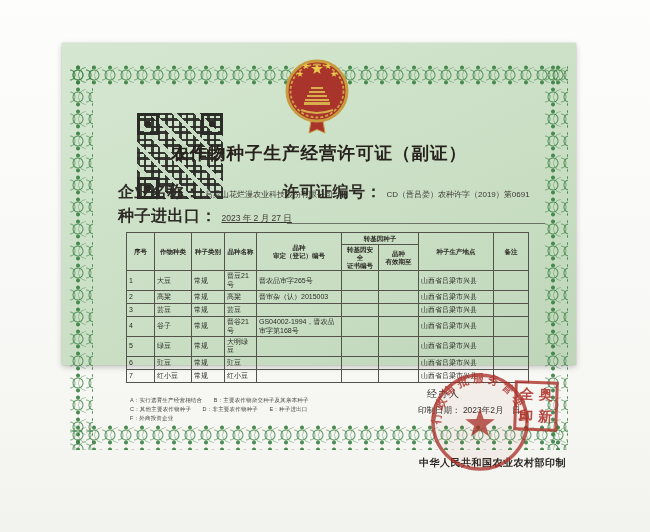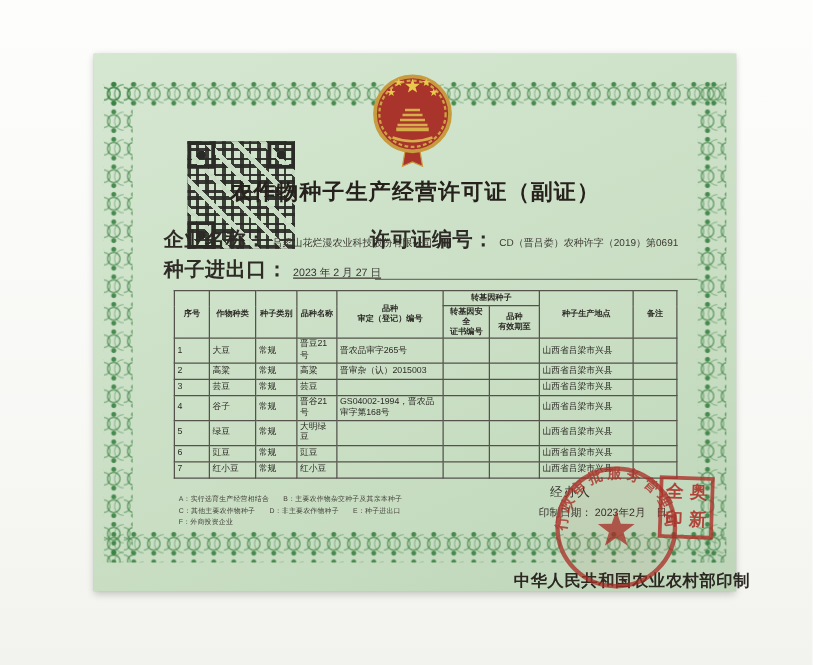--- a/index.html
+++ b/index.html
@@ -2,21 +2,21 @@
 <html><head>
 <meta charset="utf-8">
 <style>
   html,body{margin:0;padding:0;}
   body{
     width:650px;height:532px;position:relative;overflow:hidden;
     background:linear-gradient(180deg,#fdfdfc 0%,#f7f7f4 70%,#f2f2ef 100%);
     font-family:"Liberation Sans","DejaVu Sans",sans-serif;
   }
   .paper{
-    position:absolute;left:75px;top:43px;width:514px;height:430px;
+    position:absolute;left:62px;top:43px;width:514px;height:322px;
     background:linear-gradient(155deg,#d6e7d1 0%,#cde1c8 40%,#c6dcc0 75%,#bfd5ba 100%);
     box-shadow:0 2px 6px rgba(0,0,0,.22), 0 0 1px rgba(0,0,0,.25);
   }
   
   .lace{
     position:absolute;
     background-image:
       radial-gradient(circle 8px at 8px 11px, rgba(58,128,66,0) 4.1px, rgba(58,128,66,.85) 4.9px, rgba(58,128,66,0) 6px),
       radial-gradient(circle 8px at 0px 11px,  rgba(58,128,66,0) 4.1px, rgba(58,128,66,.6) 4.9px, rgba(58,128,66,0) 6px),
       radial-gradient(circle 3px at 8px 3.5px, rgba(58,128,66,.9) 1.5px, rgba(58,128,66,0) 2.4px),
@@ -65,21 +65,21 @@
   thead tr:first-child{height:12px;}
   thead tr:last-child{height:20px;}
   tbody tr{height:13px;}
 
   .notes{position:absolute;left:68px;top:353px;font-size:5.5px;line-height:9px;color:#45443c;letter-spacing:.2px;}
 
   .handler{position:absolute;left:365px;top:344px;font-size:10px;color:#35322c;letter-spacing:1px;}
   .printdate{position:absolute;left:356px;top:362px;font-size:8.5px;color:#35322c;}
   .printed-by{
     position:absolute;left:328px;top:413px;width:205px;text-align:center;
-    font-size:13px;font-weight:bold;color:#2b2822;letter-spacing:.5px;z-index:4;
+    font-size:10px;font-weight:bold;color:#2b2822;letter-spacing:.5px;z-index:4;
     font-family:Liberation Sans, sans-serif;
   }
   .round-seal{position:absolute;left:366px;top:327px;width:104px;height:104px;z-index:5;opacity:.88;}
   .square-seal{
     position:absolute;left:452px;top:338px;width:38px;height:44px;z-index:5;
     border:3px solid rgba(172,48,40,.8);transform:rotate(2deg);
     display:grid;grid-template-columns:1fr 1fr;align-items:center;justify-items:center;
     color:rgba(172,48,40,.88);font-weight:bold;font-size:14px;line-height:1;
     font-family:"Liberation Serif","DejaVu Serif",serif;
   }

